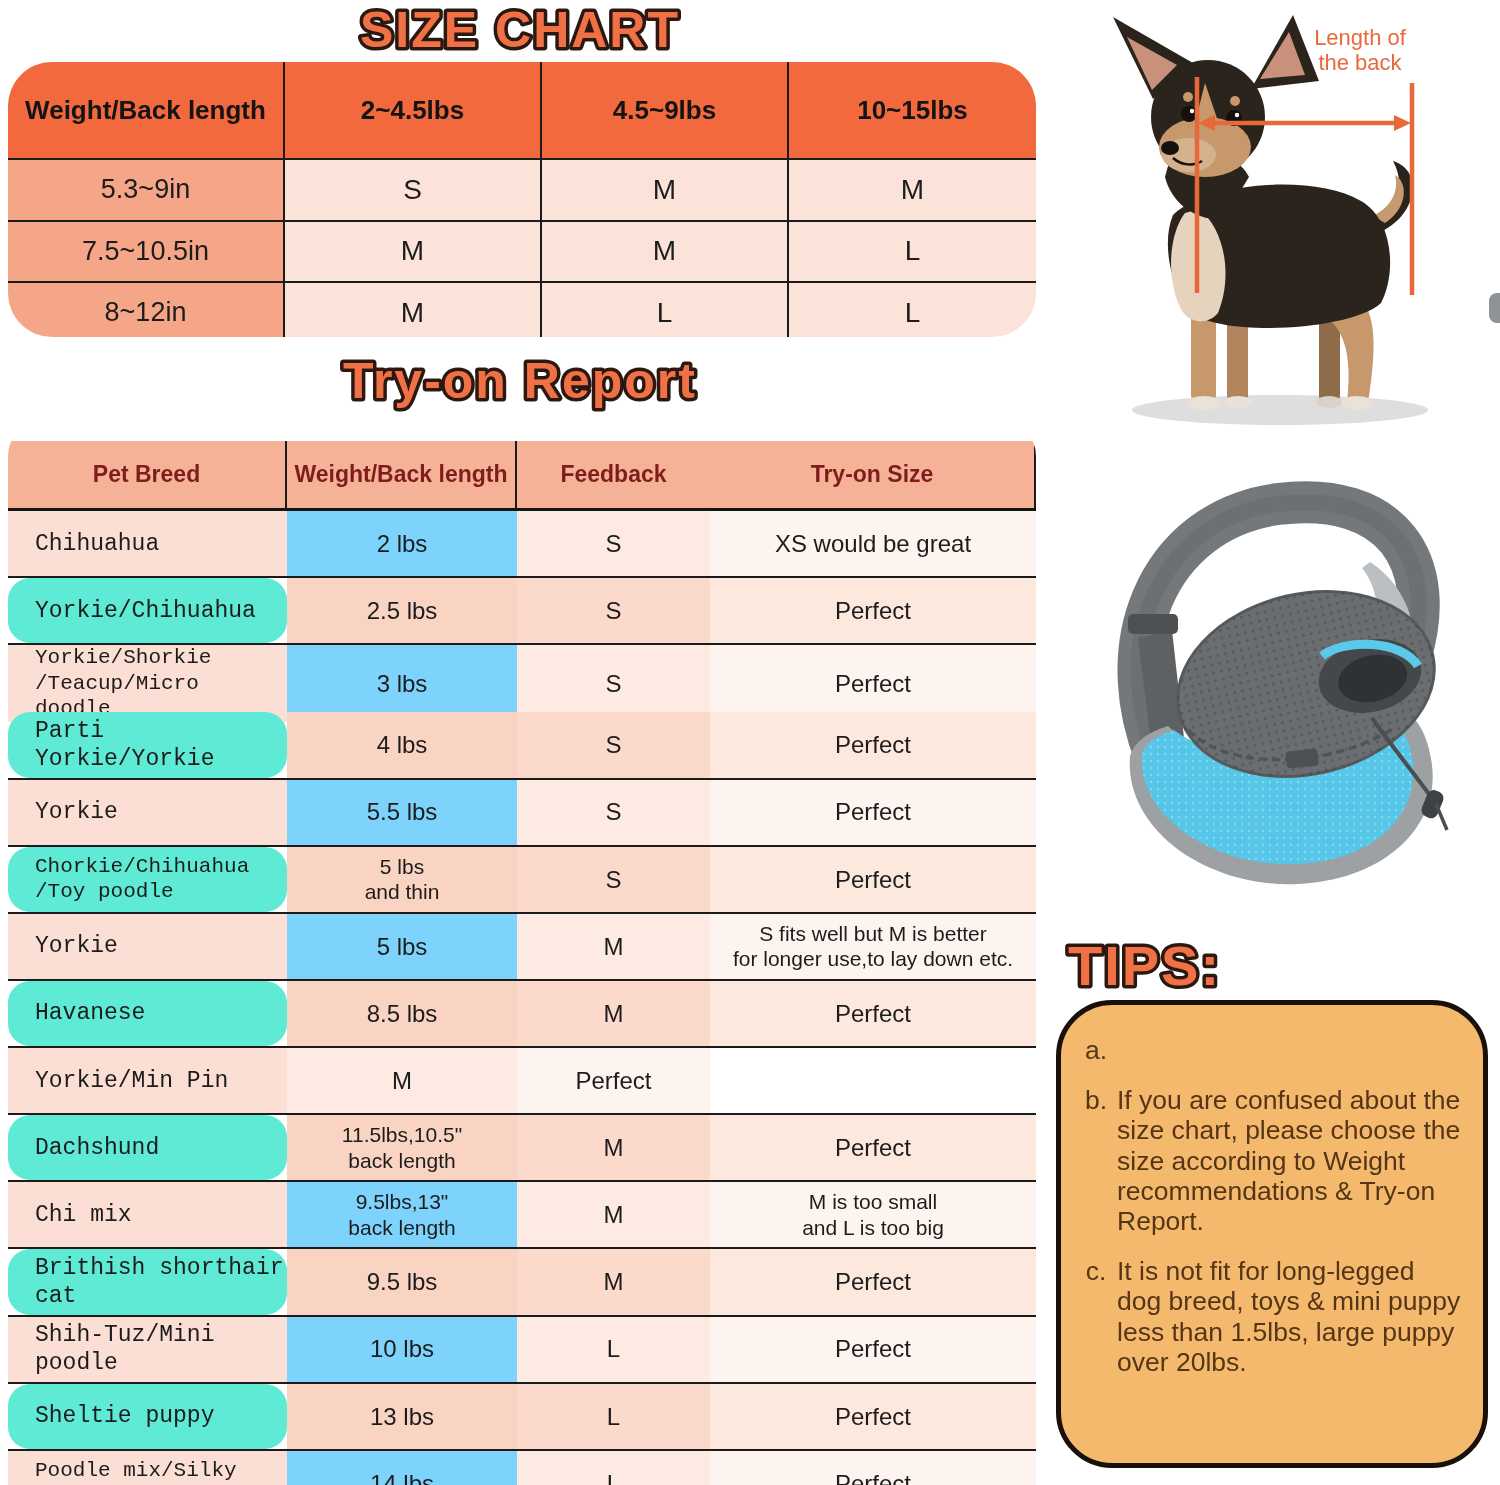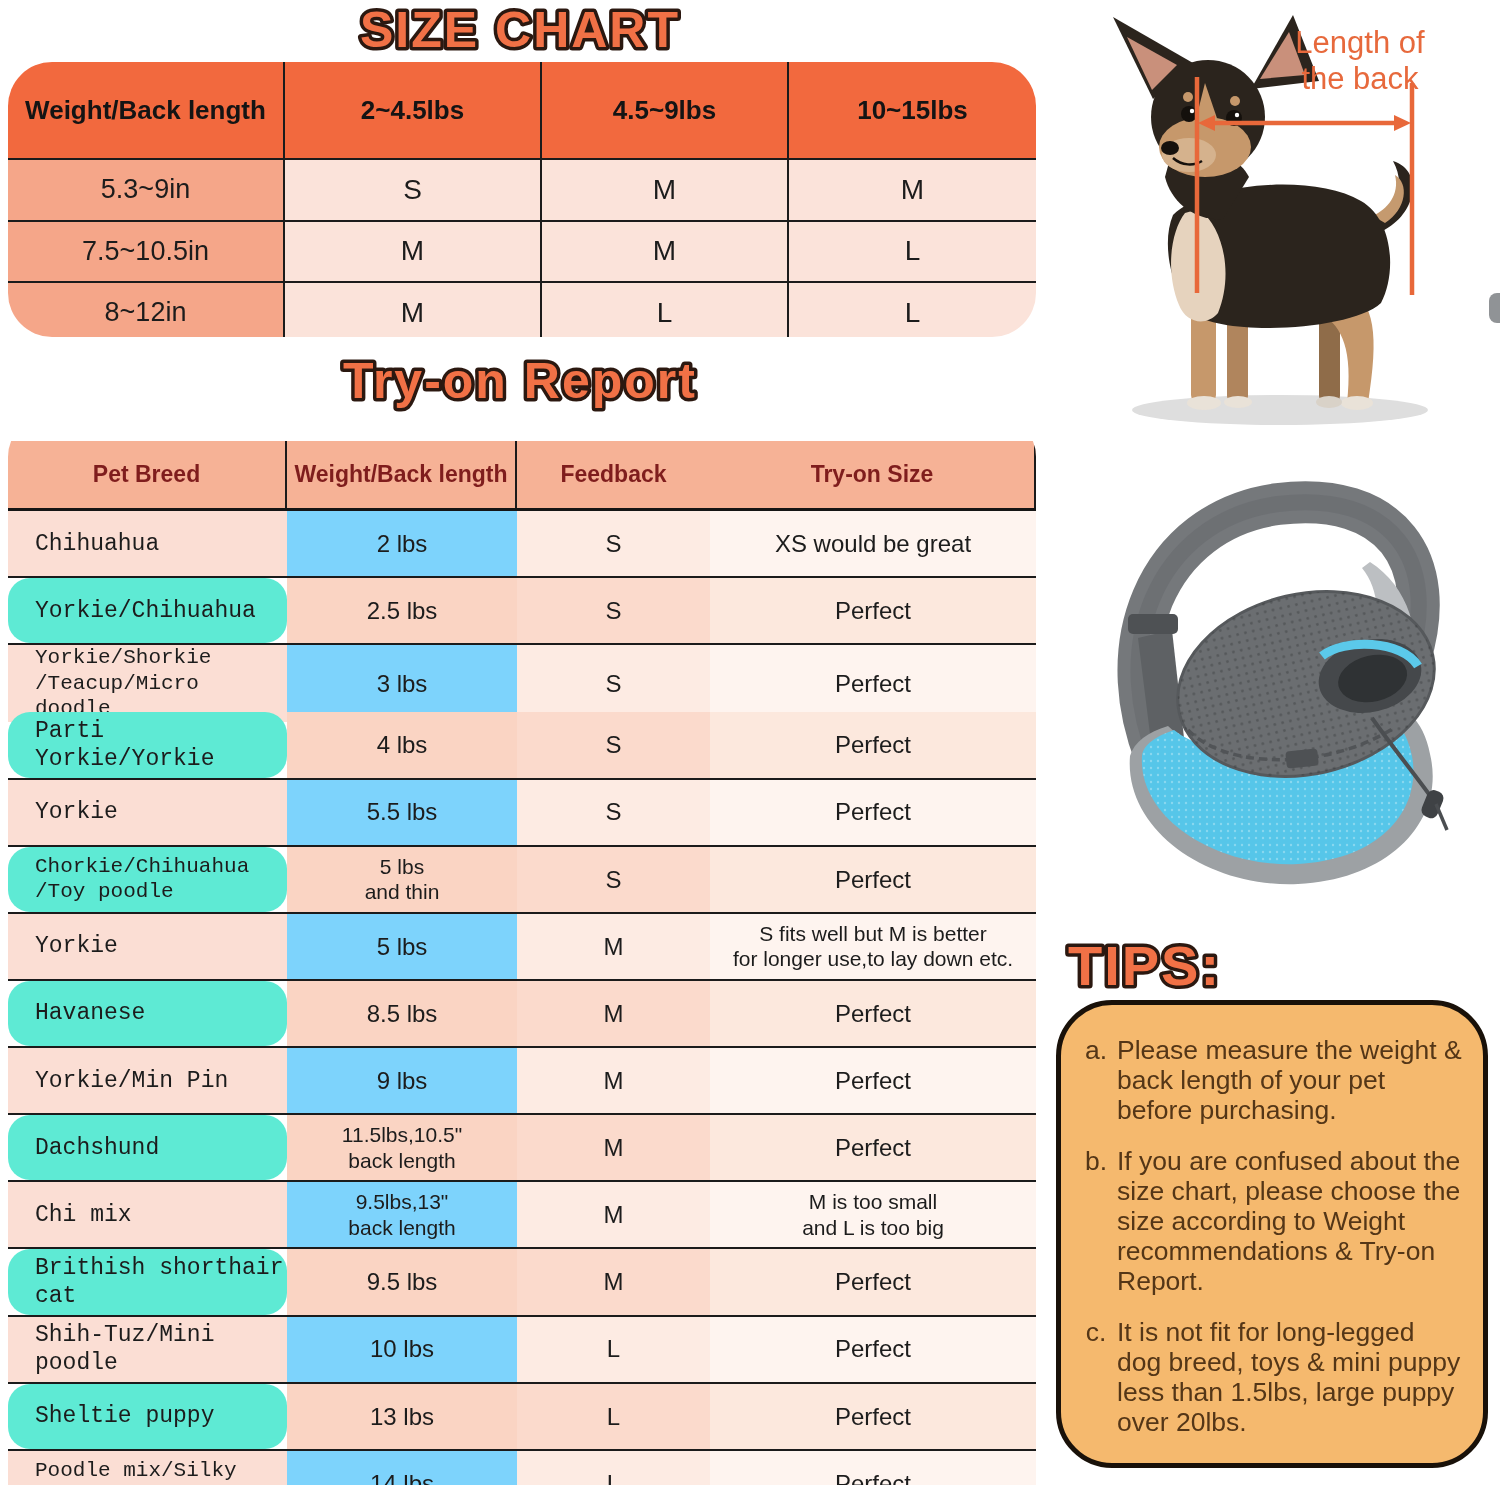--- a/index.html
+++ b/index.html
@@ -37,21 +37,21 @@
   .to-cell.multi{font-size:21px;}
   .odd  .to-c1{background:#FBDED4;} .odd  .to-c2{background:#7dd3fc;}
   .odd  .to-c3{background:#FDEBE3;} .odd  .to-c4{background:#FEF4EF;}
   .even .to-c1{background:#5eead4;border-radius:22px;} .even .to-c2{background:#FAD4C3;}
   .even .to-c3{background:#FBDACC;} .even .to-c4{background:#FCE8DD;}
 
   
   .dog{position:absolute;left:1055px;top:5px;width:430px;height:432px;}
   .dog svg{position:absolute;left:0;top:0;}
   .dog-annotation{position:absolute;left:190px;top:20px;width:230px;text-align:center;
-                  font-size:31px;line-height:1.15;color:#E7693C;white-space:pre-line;}
+                  font-size:22px;line-height:1.15;color:#E7693C;white-space:pre-line;}
 
   
   .carrier{position:absolute;left:1072px;top:458px;width:414px;height:460px;}
 
   
   .tips-box{position:absolute;left:1056px;top:1000px;width:432px;height:468px;
             box-sizing:border-box;background:#F5B96E;border:5px solid #191109;
             border-radius:56px;padding:30px 20px 18px 14px;}
   .tip{display:flex;margin-bottom:20px;color:#543617;font-size:26.5px;line-height:1.14;}
   .tip-label{width:42px;flex:none;text-align:center;}
@@ -157,21 +157,20 @@
 for longer use,to lay down etc.</div>
         </div>
         <div class="to-row to-brow even hr">
           <div class="to-cell to-c1">Havanese</div>
           <div class="to-cell to-c2">8.5 lbs</div>
           <div class="to-cell to-c3">M</div>
           <div class="to-cell to-c4">Perfect</div>
         </div>
         <div class="to-row to-brow odd hr">
           <div class="to-cell to-c1">Yorkie/Min Pin</div>
-          <div class="to-cell to-c2">9 lbs</div>
           <div class="to-cell to-c3">M</div>
           <div class="to-cell to-c4">Perfect</div>
         </div>
         <div class="to-row to-brow even hr">
           <div class="to-cell to-c1">Dachshund</div>
           <div class="to-cell to-c2 multi">11.5lbs,10.5"
 back length</div>
           <div class="to-cell to-c3">M</div>
           <div class="to-cell to-c4">Perfect</div>
         </div>
@@ -311,21 +310,20 @@
   </div>
 
   <svg class="title" style="left:1058px;top:928px;" width="330" height="74">
     <text x="10" y="57" text-anchor="start" font-size="56">TIPS:</text>
   </svg>
 
   <div class="tips-box">
     <div>
         <div class="tip">
           <div class="tip-label">a.</div>
-          <div class="tip-text">Please measure the weight &amp; back length of your pet before purchasing.</div>
         </div>
         <div class="tip">
           <div class="tip-label">b.</div>
           <div class="tip-text">If you are confused about the size chart, please choose the size according to Weight recommendations &amp; Try-on Report.</div>
         </div>
         <div class="tip">
           <div class="tip-label">c.</div>
           <div class="tip-text">It is not fit for long-legged dog breed, toys &amp; mini puppy less than 1.5lbs, large puppy over 20lbs.</div>
         </div>
       </div>

